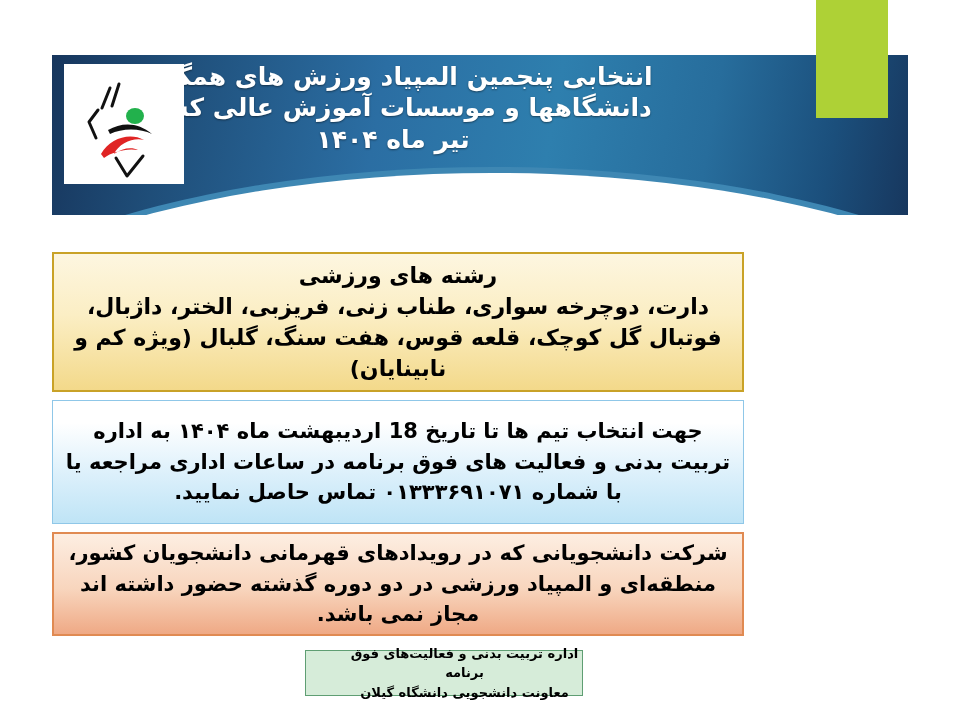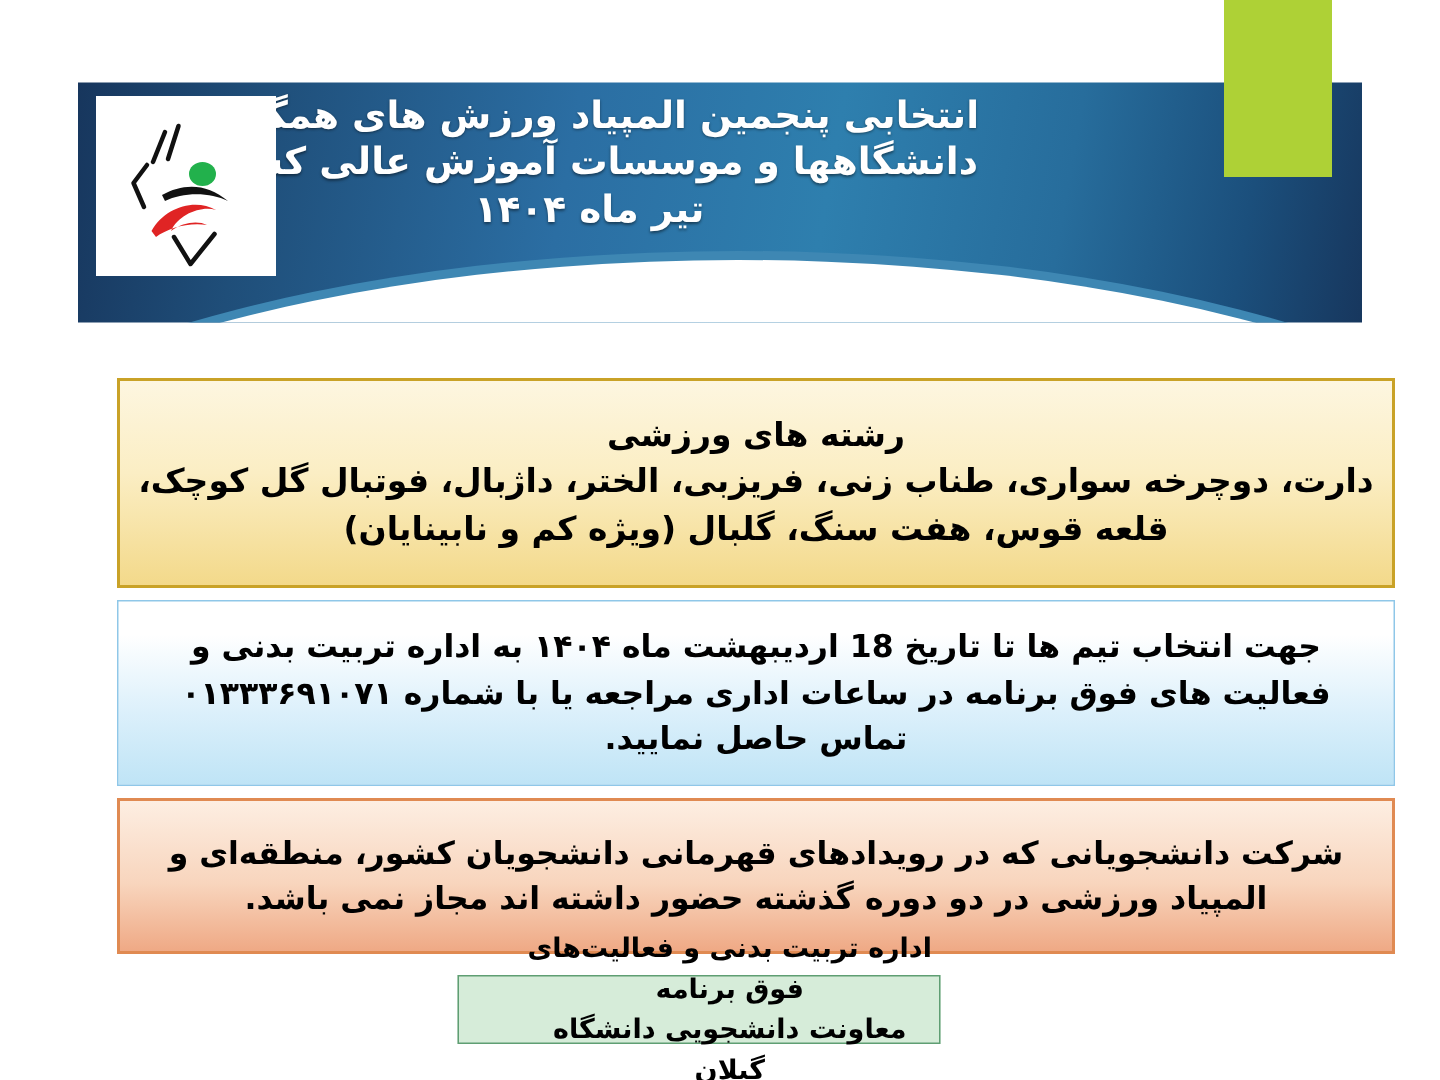--- a/index.html
+++ b/index.html
@@ -91,31 +91,30 @@
     width: 72px;
     height: 118px;
     background: #aed136;
     z-index: 6;
   }
 
   
   .box {
     position: absolute;
     left: 52px;
-    width: 852px;
+    width: 692px;
     box-sizing: border-box;
     direction: rtl;
     text-align: center;
     color: #000000;
     font-weight: bold;
     white-space: pre-line;
     display: flex;
     align-items: center;
     justify-content: center;
-    margin-left: 26px;
   }
 
   .box-sports {
     top: 252px;
     height: 140px;
     border: 2px solid #c9a227;
     background: linear-gradient(to bottom, #fdf6e0 0%, #fbeec4 45%, #f3d98a 100%);
     font-size: 22px;
     line-height: 1.42;
     padding: 4px 10px;
@@ -138,30 +137,30 @@
     background: linear-gradient(to bottom, #fdeee2 0%, #f8d5bd 55%, #efa985 100%);
     font-size: 21px;
     line-height: 1.45;
     padding: 2px 0;
   }
 
   .footer-box {
     position: absolute;
     left: 305px;
     top: 650px;
-    width: 322px;
+    width: 278px;
     height: 46px;
     box-sizing: border-box;
     border: 1px solid #5f9e73;
     background: #d6ecd9;
     direction: rtl;
     text-align: center;
     color: #000000;
     font-weight: bold;
-    font-size: 18px;
+    font-size: 13px;
     line-height: 1.5;
     white-space: pre-line;
     display: flex;
     align-items: center;
     justify-content: center;
     padding-left: 41px;
   }
 </style>
 </head>
 <body>

